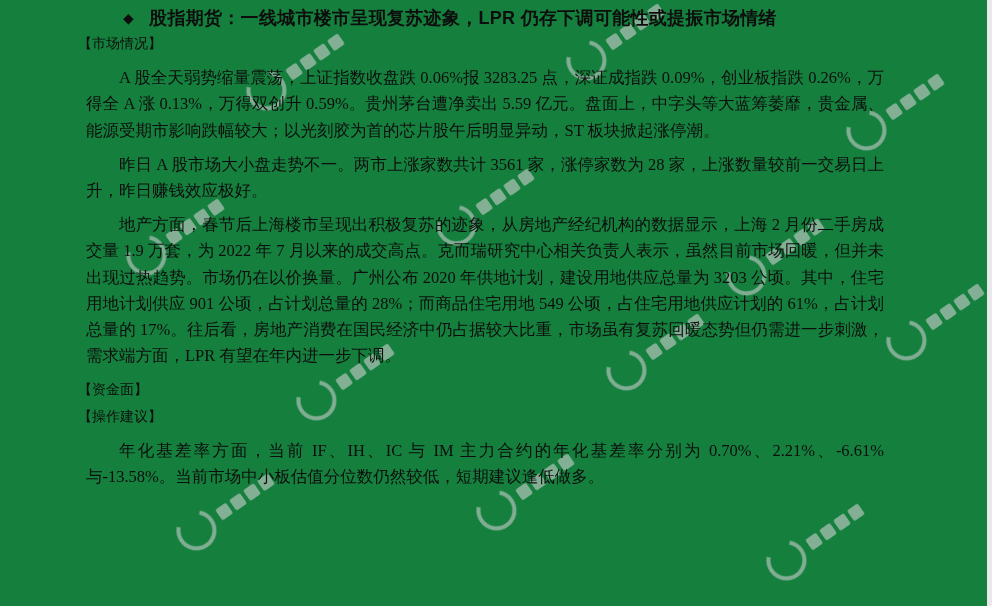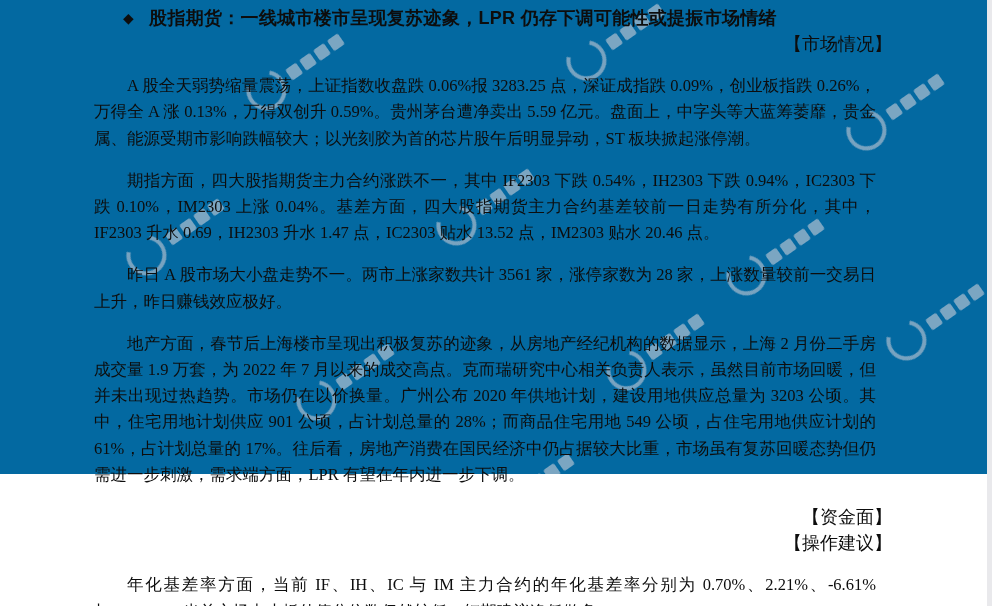--- a/index.html
+++ b/index.html
@@ -1,41 +1,41 @@
 <!DOCTYPE html>
 <html><head>
 <meta charset="utf-8">
 <style>
   html,body { margin:0; padding:0; }
   body {
     width:992px; height:606px; background:#ffffff; overflow:hidden;
     font-family:"Liberation Serif","DejaVu Serif",serif;
   }
-  .page { position:relative; width:992px; height:474px; background:#0369a1; color:#0d0d0d; }
+  .page { position:relative; width:992px; height:606px; background:#15803d; color:#0d0d0d; }
 
   
   .watermarks { position:absolute; inset:0; overflow:hidden; pointer-events:none; }
   .wm { position:absolute; display:flex; align-items:center; gap:7px;
         transform:rotate(-35deg); opacity:.55; filter:blur(.7px); }
   .wm .ring { width:32px; height:32px; border:4px solid #d9d3da; border-radius:50%;
               border-top-color:transparent; flex:0 0 auto; }
   .wm .bar { display:flex; gap:4px; }
   .wm .bar i { display:block; width:13px; height:13px; background:#ded8de; border-radius:2px; }
 
   
   .content { position:absolute; left:78px; top:5px; width:814px; }
   .title-row {
     font-family:"Liberation Sans","DejaVu Sans",sans-serif;
     font-weight:bold; font-size:18px; line-height:26px;
     padding-left:45px; letter-spacing:.3px; white-space:nowrap;
   }
   .title-row .bullet { font-size:14px; margin-right:15px; vertical-align:1px; }
-  .sec-heading { font-size:18px; line-height:26.2px;text-align:right; }
+  .sec-heading { font-size:14px; line-height:26.2px; }
   p.para {
-    margin:16px; font-size:16.5px; line-height:26.2px;
+    margin:8px; font-size:16.5px; line-height:26.2px;
     text-indent:2em; text-align:justify;
   }
 
   
   .scroll-strip { position:absolute; top:0; right:0; width:5px; height:606px; background:#e9e9ec; }
 </style>
 </head>
 <body>
 
 <div class="page">
@@ -152,21 +152,20 @@
   </div>
 
   <div class="content">
 
     <div class="title-row">
       <span class="bullet">◆</span><span>股指期货：一线城市楼市呈现复苏迹象，LPR 仍存下调可能性或提振市场情绪</span>
     </div>
 
     <div class="sec-heading">【市场情况】</div>
     <p class="para">A 股全天弱势缩量震荡，上证指数收盘跌 0.06%报 3283.25 点，深证成指跌 0.09%，创业板指跌 0.26%，万得全 A 涨 0.13%，万得双创升 0.59%。贵州茅台遭净卖出 5.59 亿元。盘面上，中字头等大蓝筹萎靡，贵金属、能源受期市影响跌幅较大；以光刻胶为首的芯片股午后明显异动，ST 板块掀起涨停潮。</p>
-    <p class="para">期指方面，四大股指期货主力合约涨跌不一，其中 IF2303 下跌 0.54%，IH2303 下跌 0.94%，IC2303 下跌 0.10%，IM2303 上涨 0.04%。基差方面，四大股指期货主力合约基差较前一日走势有所分化，其中，IF2303 升水 0.69，IH2303 升水 1.47 点，IC2303 贴水 13.52 点，IM2303 贴水 20.46 点。</p>
 
     <p class="para">昨日 A 股市场大小盘走势不一。两市上涨家数共计 3561 家，涨停家数为 28 家，上涨数量较前一交易日上升，昨日赚钱效应极好。</p>
     <p class="para">地产方面，春节后上海楼市呈现出积极复苏的迹象，从房地产经纪机构的数据显示，上海 2 月份二手房成交量 1.9 万套，为 2022 年 7 月以来的成交高点。克而瑞研究中心相关负责人表示，虽然目前市场回暖，但并未出现过热趋势。市场仍在以价换量。广州公布 2020 年供地计划，建设用地供应总量为 3203 公顷。其中，住宅用地计划供应 901 公顷，占计划总量的 28%；而商品住宅用地 549 公顷，占住宅用地供应计划的 61%，占计划总量的 17%。往后看，房地产消费在国民经济中仍占据较大比重，市场虽有复苏回暖态势但仍需进一步刺激，需求端方面，LPR 有望在年内进一步下调。</p>
 
     <div class="sec-heading">【资金面】</div>
 
     <div class="sec-heading">【操作建议】</div>
     <p class="para">年化基差率方面，当前 IF、IH、IC 与 IM 主力合约的年化基差率分别为 0.70%、2.21%、-6.61%与-13.58%。当前市场中小板估值分位数仍然较低，短期建议逢低做多。</p>
 
   </div>

